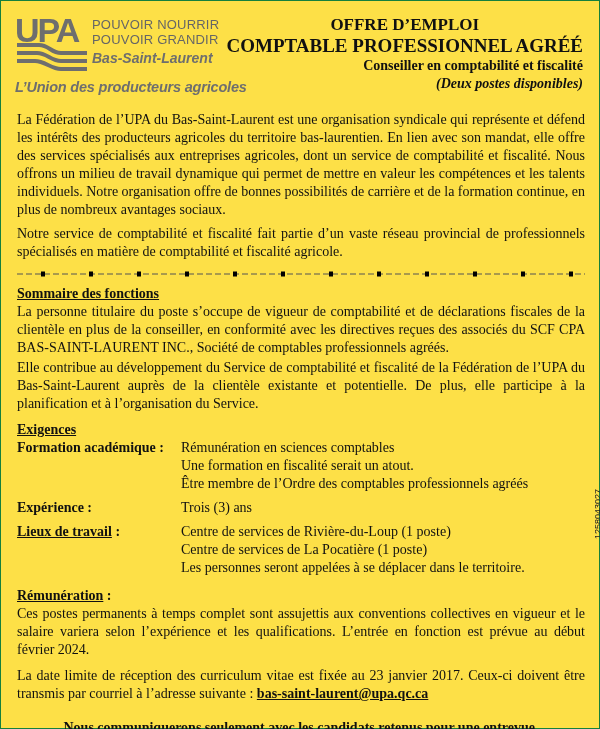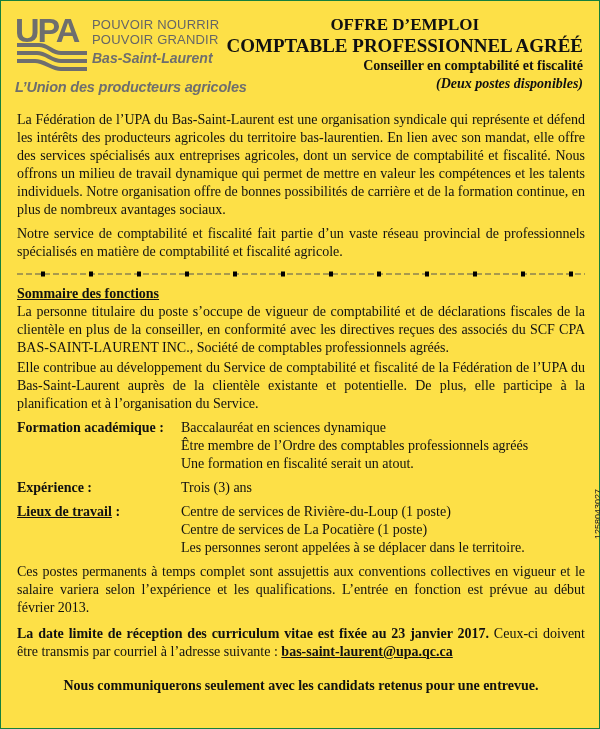--- a/index.html
+++ b/index.html
@@ -48,21 +48,21 @@
   .body { position: absolute; left: 16px; top: 110px; width: 568px; font-size: 14px; line-height: 18px; }
   .para { margin: 0 0 6px 0; text-align: justify; }
   .sep { position: relative; height: 14px; margin: 2px 0 4px 0; }
   .sep svg { display: block; }
   .section-title { font-weight: bold; text-decoration: underline; margin: 4px 0 0 0; }
   .req { display: flex; margin-bottom: 6px; }
   .req-label { width: 164px; font-weight: bold; flex-shrink: 0; white-space: nowrap; }
   .req-label .u { text-decoration: underline; margin-top: 44px; }
   .req-values div { white-space: nowrap; }
   .deadline { margin: 8px 0 4px 0; text-align: justify; }
-  .bold { font-weight: bold; }
+  .bold { font-weight: normal; }
   .email { font-weight: bold; text-decoration: underline; }
   .closing { font-weight: bold; text-align: center; margin-top: 16px; }
 
   .ref-code {
     position: absolute; right: 6px; top: 488px;
     font-family: "Liberation Sans", sans-serif; font-size: 9px; color: #222;
     transform: rotate(-90deg); transform-origin: right top;
     white-space: nowrap;
   }
 </style>
@@ -175,47 +175,49 @@
           <rect x="456" y="4.5" width="4" height="5" fill="#000"></rect>
           <rect x="504" y="4.5" width="4" height="5" fill="#000"></rect>
           <rect x="552" y="4.5" width="4" height="5" fill="#000"></rect>
         </svg>
     </div>
 
     <div class="section-title">Sommaire des fonctions</div>
     <p class="para" style="margin-bottom:2px">La personne titulaire du poste s’occupe de vigueur de comptabilité et de déclarations fiscales de la clientèle en plus de la conseiller, en conformité avec les directives reçues des associés du SCF CPA BAS-SAINT-LAURENT INC., Société de comptables professionnels agréés.</p>
     <p class="para">Elle contribue au développement du Service de comptabilité et fiscalité de la Fédération de l’UPA du Bas-Saint-Laurent  auprès de la clientèle existante et potentielle.  De plus, elle participe à la planification et à l’organisation du Service.</p>
 
+    <div class="section-title" style="margin-top:8px">Exigences</div>
 
     <div class="req">
       <div class="req-label">Formation académique :</div>
       <div class="req-values">
-        <div>Baccalauréat en sciences dynamique</div>
+        <div>Rémunération en sciences comptables</div>
+        <div>Une formation en fiscalité serait un atout.</div>
         <div>Être membre de l’Ordre des comptables professionnels agréés</div>
-        <div>Une formation en fiscalité serait un atout.</div>
       </div>
     </div>
 
     <div class="req">
       <div class="req-label">Expérience :</div>
       <div class="req-values">
         <div>Trois (3) ans</div>
       </div>
     </div>
 
     <div class="req">
       <div class="req-label"><span class="u">Lieux de travail</span><span> :</span></div>
       <div class="req-values">
         <div>Centre de services de Rivière-du-Loup (1 poste)</div>
         <div>Centre de services de La Pocatière (1 poste)</div>
         <div>Les personnes seront appelées à se déplacer dans le territoire.</div>
       </div>
     </div>
 
-    <p class="para">Ces postes permanents à temps complet sont assujettis aux conventions collectives en vigueur et le salaire variera selon l’expérience et les qualifications.  L’entrée en fonction est prévue au début février 2013.</p>
+    <div style="margin-top:10px;font-weight:bold"><span style="text-decoration:underline">Rémunération</span><span> :</span></div>
+    <p class="para">Ces postes permanents à temps complet sont assujettis aux conventions collectives en vigueur et le salaire variera selon l’expérience et les qualifications.  L’entrée en fonction est prévue au début février 2024.</p>
 
     <p class="para deadline"><span class="bold">La date limite de réception des curriculum vitae est fixée au 23 janvier 2017.</span><span> Ceux-ci doivent être transmis par courriel à l’adresse suivante : </span><span class="email">bas-saint-laurent@upa.qc.ca</span></p>
 
     <div class="closing">Nous communiquerons seulement avec les candidats retenus pour une entrevue.</div>
   </div>
 
   <div class="ref-code">1258043027</div>
 </div>
 
 </body></html>

